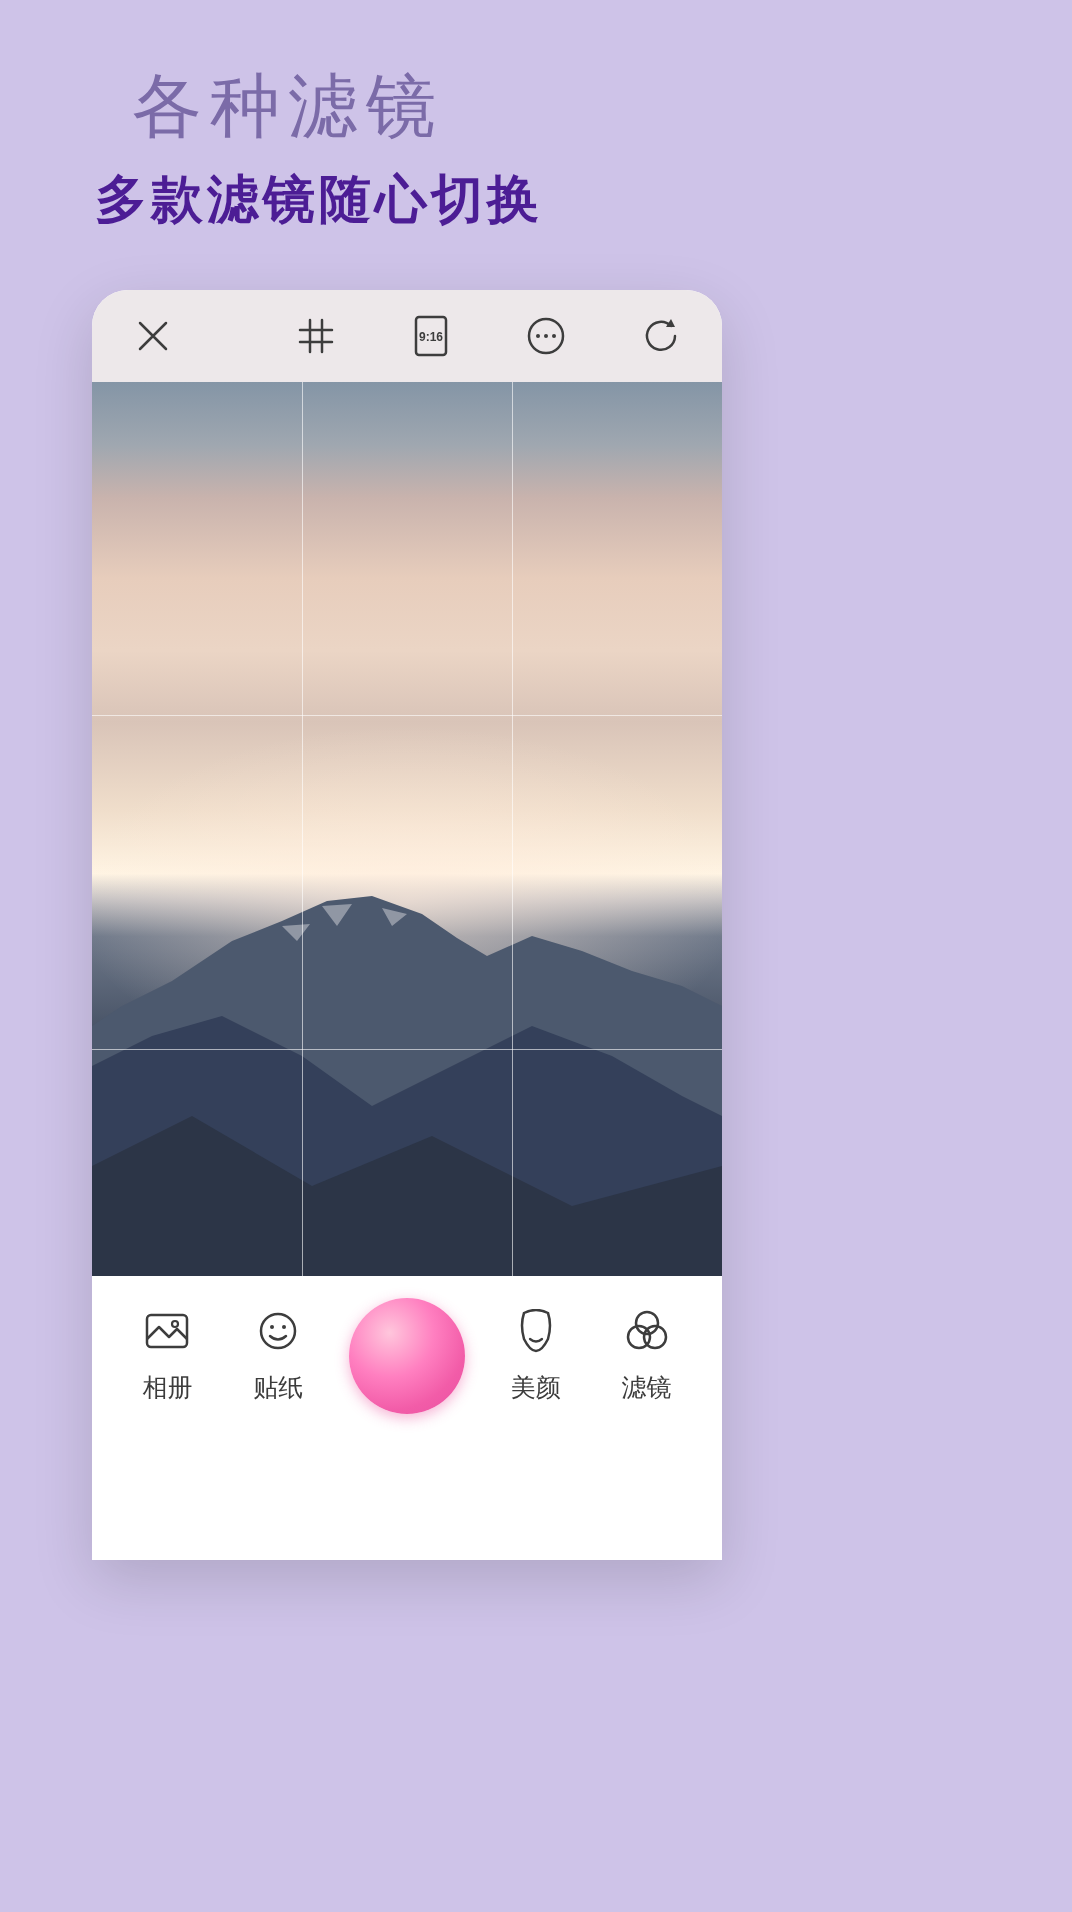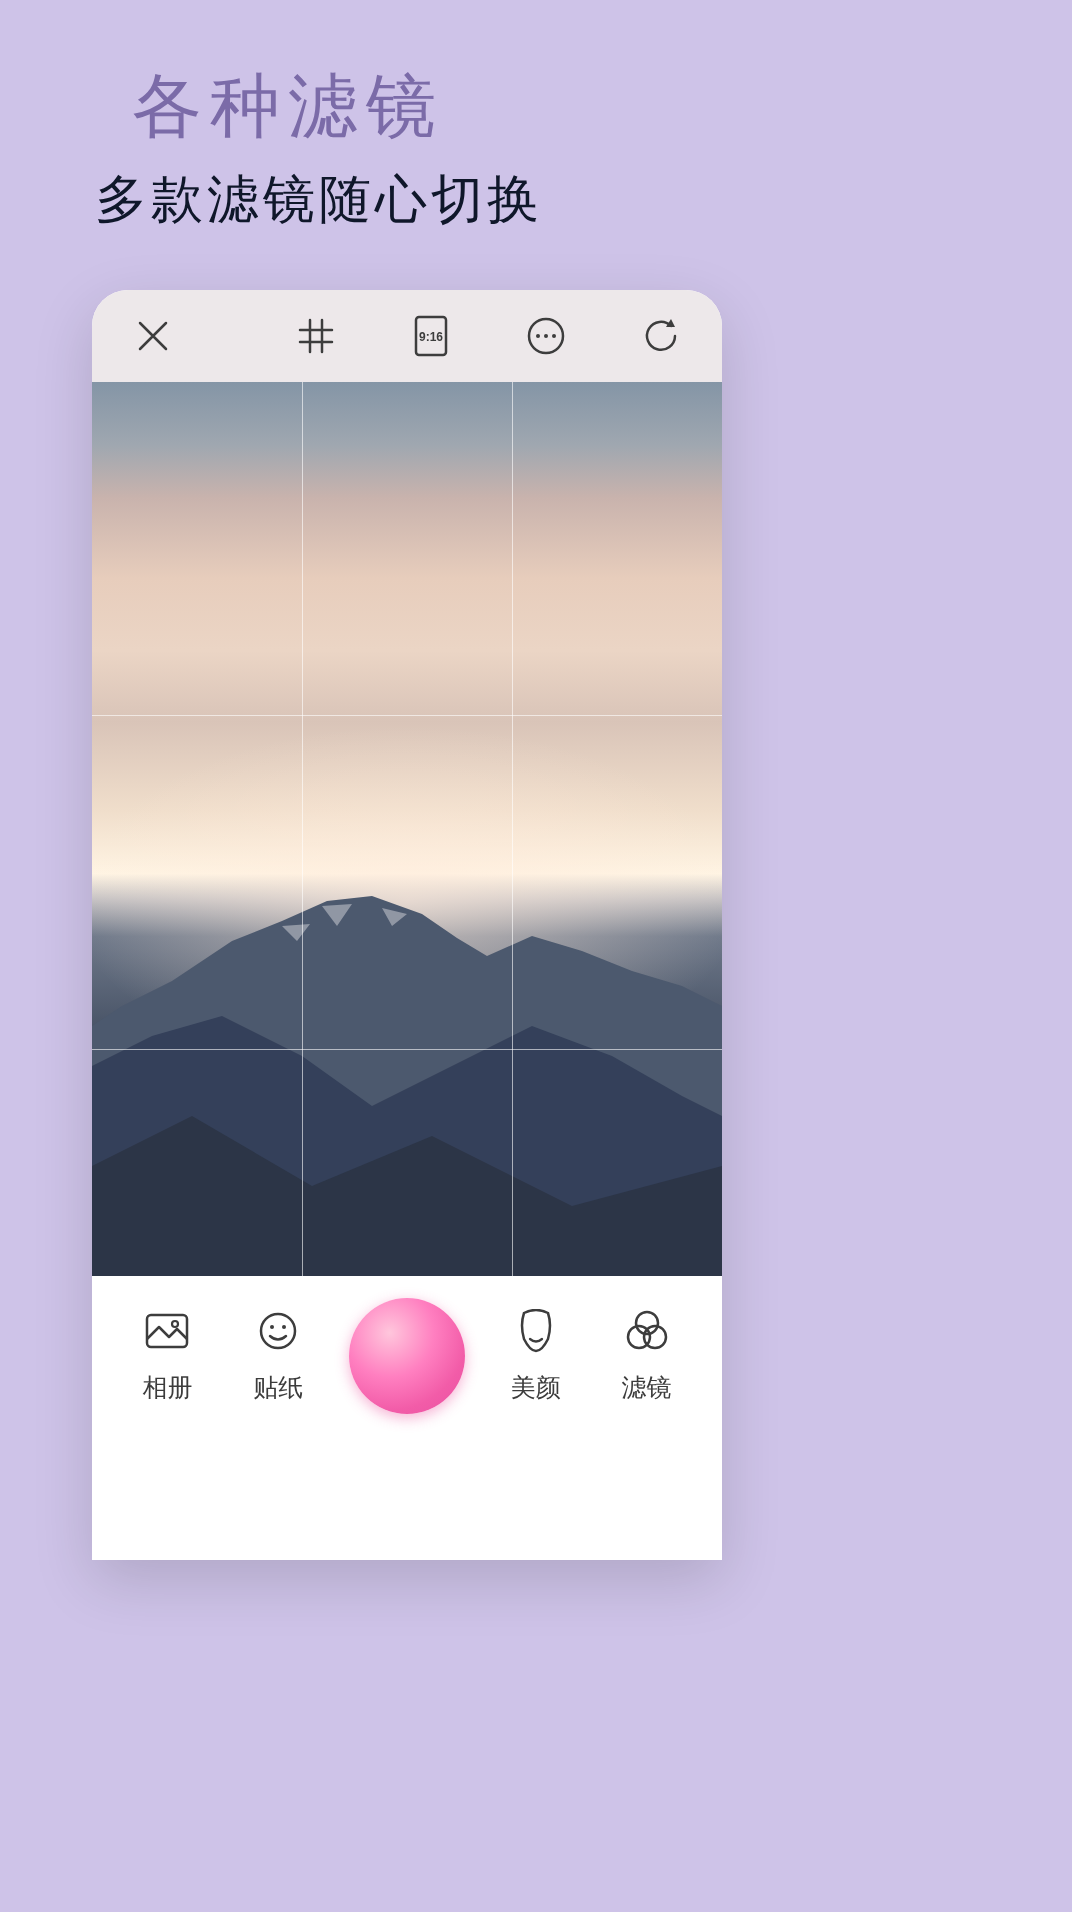--- a/index.html
+++ b/index.html
@@ -19,22 +19,22 @@
       font-weight: 300;
       color: #7B6BA8;
       letter-spacing: 8px;
       margin-left: 37px;
     }
     .promo-subtitle {
       position: absolute;
       left: 95px;
       top: 165px;
       font-size: 52px;
-      font-weight: 400;
-      color: #0f172a;
+      font-weight: 700;
+      color: #4c1d95;
       letter-spacing: 4px;
     }
     .phone-frame {
       position: absolute;
       left: 92px;
       top: 290px;
       width: 630px;
       height: 1270px;
       background: #FFFFFF;
       border-radius: 36px 36px 0 0;

